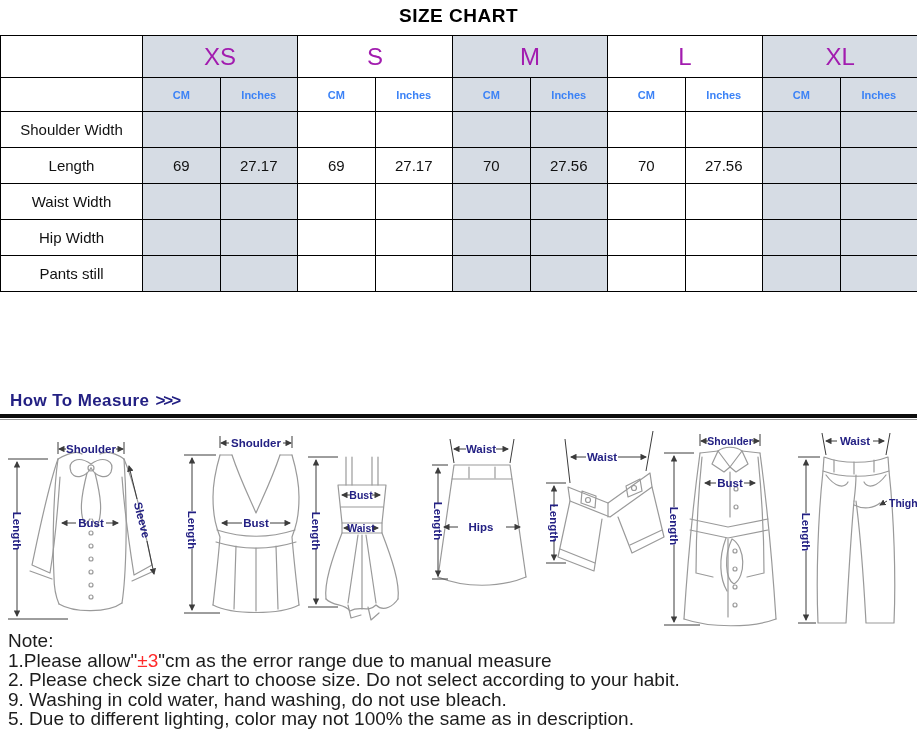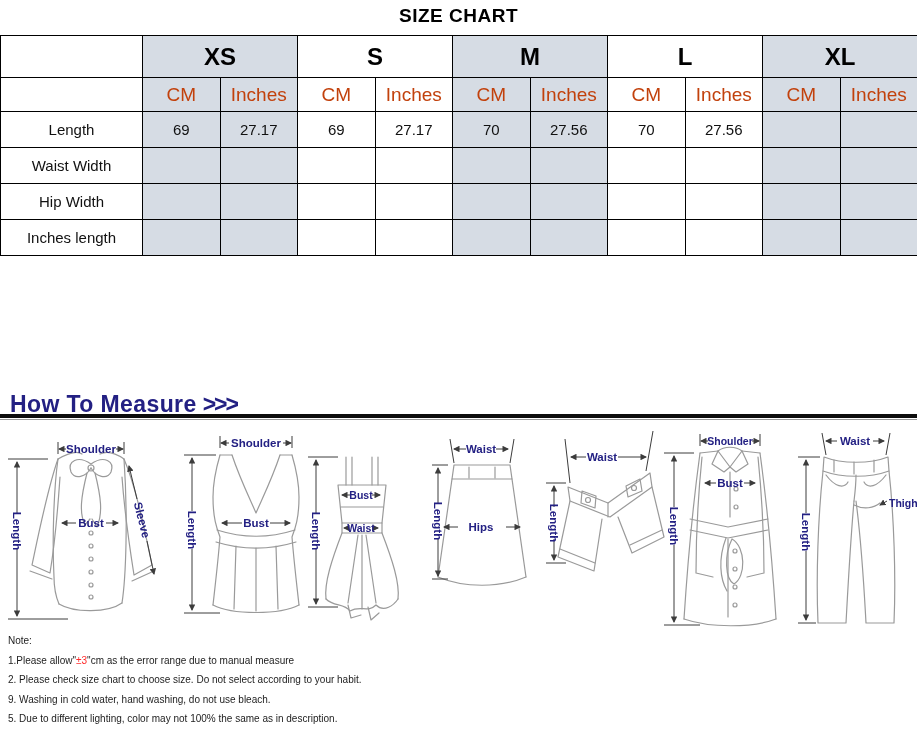--- a/index.html
+++ b/index.html
@@ -7,41 +7,41 @@
         font-family:"Liberation Sans",sans-serif;padding-left:28px;}
   
   .title{position:absolute;top:5px;left:0;width:917px;text-align:center;
          font-size:19px;font-weight:bold;color:#000;letter-spacing:.5px;}
   
   table.size{position:absolute;top:35px;left:0;width:917px;border-collapse:collapse;
              table-layout:fixed;}
   table.size td{border:1px solid #000;text-align:center;vertical-align:middle;
                 padding:0;overflow:hidden;}
   col.shade{background:#d6dce4;}
-  tr.sizes td{height:41px;font-size:24px;font-weight:bold;color:#000000;}
-  tr.units td{height:33px;font-size:19px;font-weight:normal;color:#c2410c;}
+  tr.sizes td{height:41px;font-size:24px;font-weight:normal;color:#a21caf;}
+  tr.units td{height:33px;font-size:11px;font-weight:bold;color:#3b82f6;}
   tr.bodyrow td{height:35px;font-size:15px;color:#111;}
   td.rowlbl{font-size:13.5px;}
   
-  .measure-head{position:absolute;top:391px;left:10px;font-size:23px;font-weight:bold;
+  .measure-head{position:absolute;top:391px;left:10px;font-size:17px;font-weight:bold;
                 color:#232083;letter-spacing:.4px;}
   .measure-head .chev{margin-left:6px;letter-spacing:-2px;}
   .rule-black{position:absolute;top:414px;left:0;width:917px;height:4px;background:#0d0d0d;}
   .rule-gray{position:absolute;top:419px;left:0;width:917px;height:1px;background:#9a9a9a;}
   
   .diagrams{position:absolute;top:427px;left:0;width:917px;height:205px;}
   svg.diagram{position:absolute;top:0;}
   .garment{stroke:#9a9a9a;stroke-width:1.2;fill:none;stroke-linecap:round;stroke-linejoin:round;}
   .mline{stroke:#3c3c3c;stroke-width:1;fill:none;}
   .glabel{fill:#232083;font-family:"Liberation Sans",sans-serif;font-size:11.5px;
           font-weight:bold;text-anchor:middle;}
   .glabel.sm{font-size:10.5px;}
   .glabel.st{text-anchor:start;}
   
-  .notes{position:absolute;top:631px;left:8px;width:900px;font-size:10px;color:#1c1c1c;
+  .notes{position:absolute;top:631px;left:8px;width:900px;font-size:19px;color:#1c1c1c;
          line-height:19.5px;}
   .hl{color:#ff2a2a;}
 </style>
 </head>
 <body>
 
 <div class="page">
 
   <div class="title">SIZE CHART</div>
 
@@ -75,20 +75,33 @@
       <td>CM</td>
       <td>Inches</td>
       <td>CM</td>
       <td>Inches</td>
       <td>CM</td>
       <td>Inches</td>
       <td>CM</td>
       <td>Inches</td>
     </tr>
     <tr class="bodyrow">
+      <td class="rowlbl">Shoulder Width</td>
+      <td></td>
+      <td></td>
+      <td></td>
+      <td></td>
+      <td></td>
+      <td></td>
+      <td></td>
+      <td></td>
+      <td></td>
+      <td></td>
+    </tr>
+    <tr class="bodyrow">
       <td class="rowlbl">Length</td>
       <td>69</td>
       <td>27.17</td>
       <td>69</td>
       <td>27.17</td>
       <td>70</td>
       <td>27.56</td>
       <td>70</td>
       <td>27.56</td>
       <td></td>
@@ -114,21 +127,21 @@
       <td></td>
       <td></td>
       <td></td>
       <td></td>
       <td></td>
       <td></td>
       <td></td>
       <td></td>
     </tr>
     <tr class="bodyrow">
-      <td class="rowlbl">Inches length</td>
+      <td class="rowlbl">Pants still</td>
       <td></td>
       <td></td>
       <td></td>
       <td></td>
       <td></td>
       <td></td>
       <td></td>
       <td></td>
       <td></td>
       <td></td>

